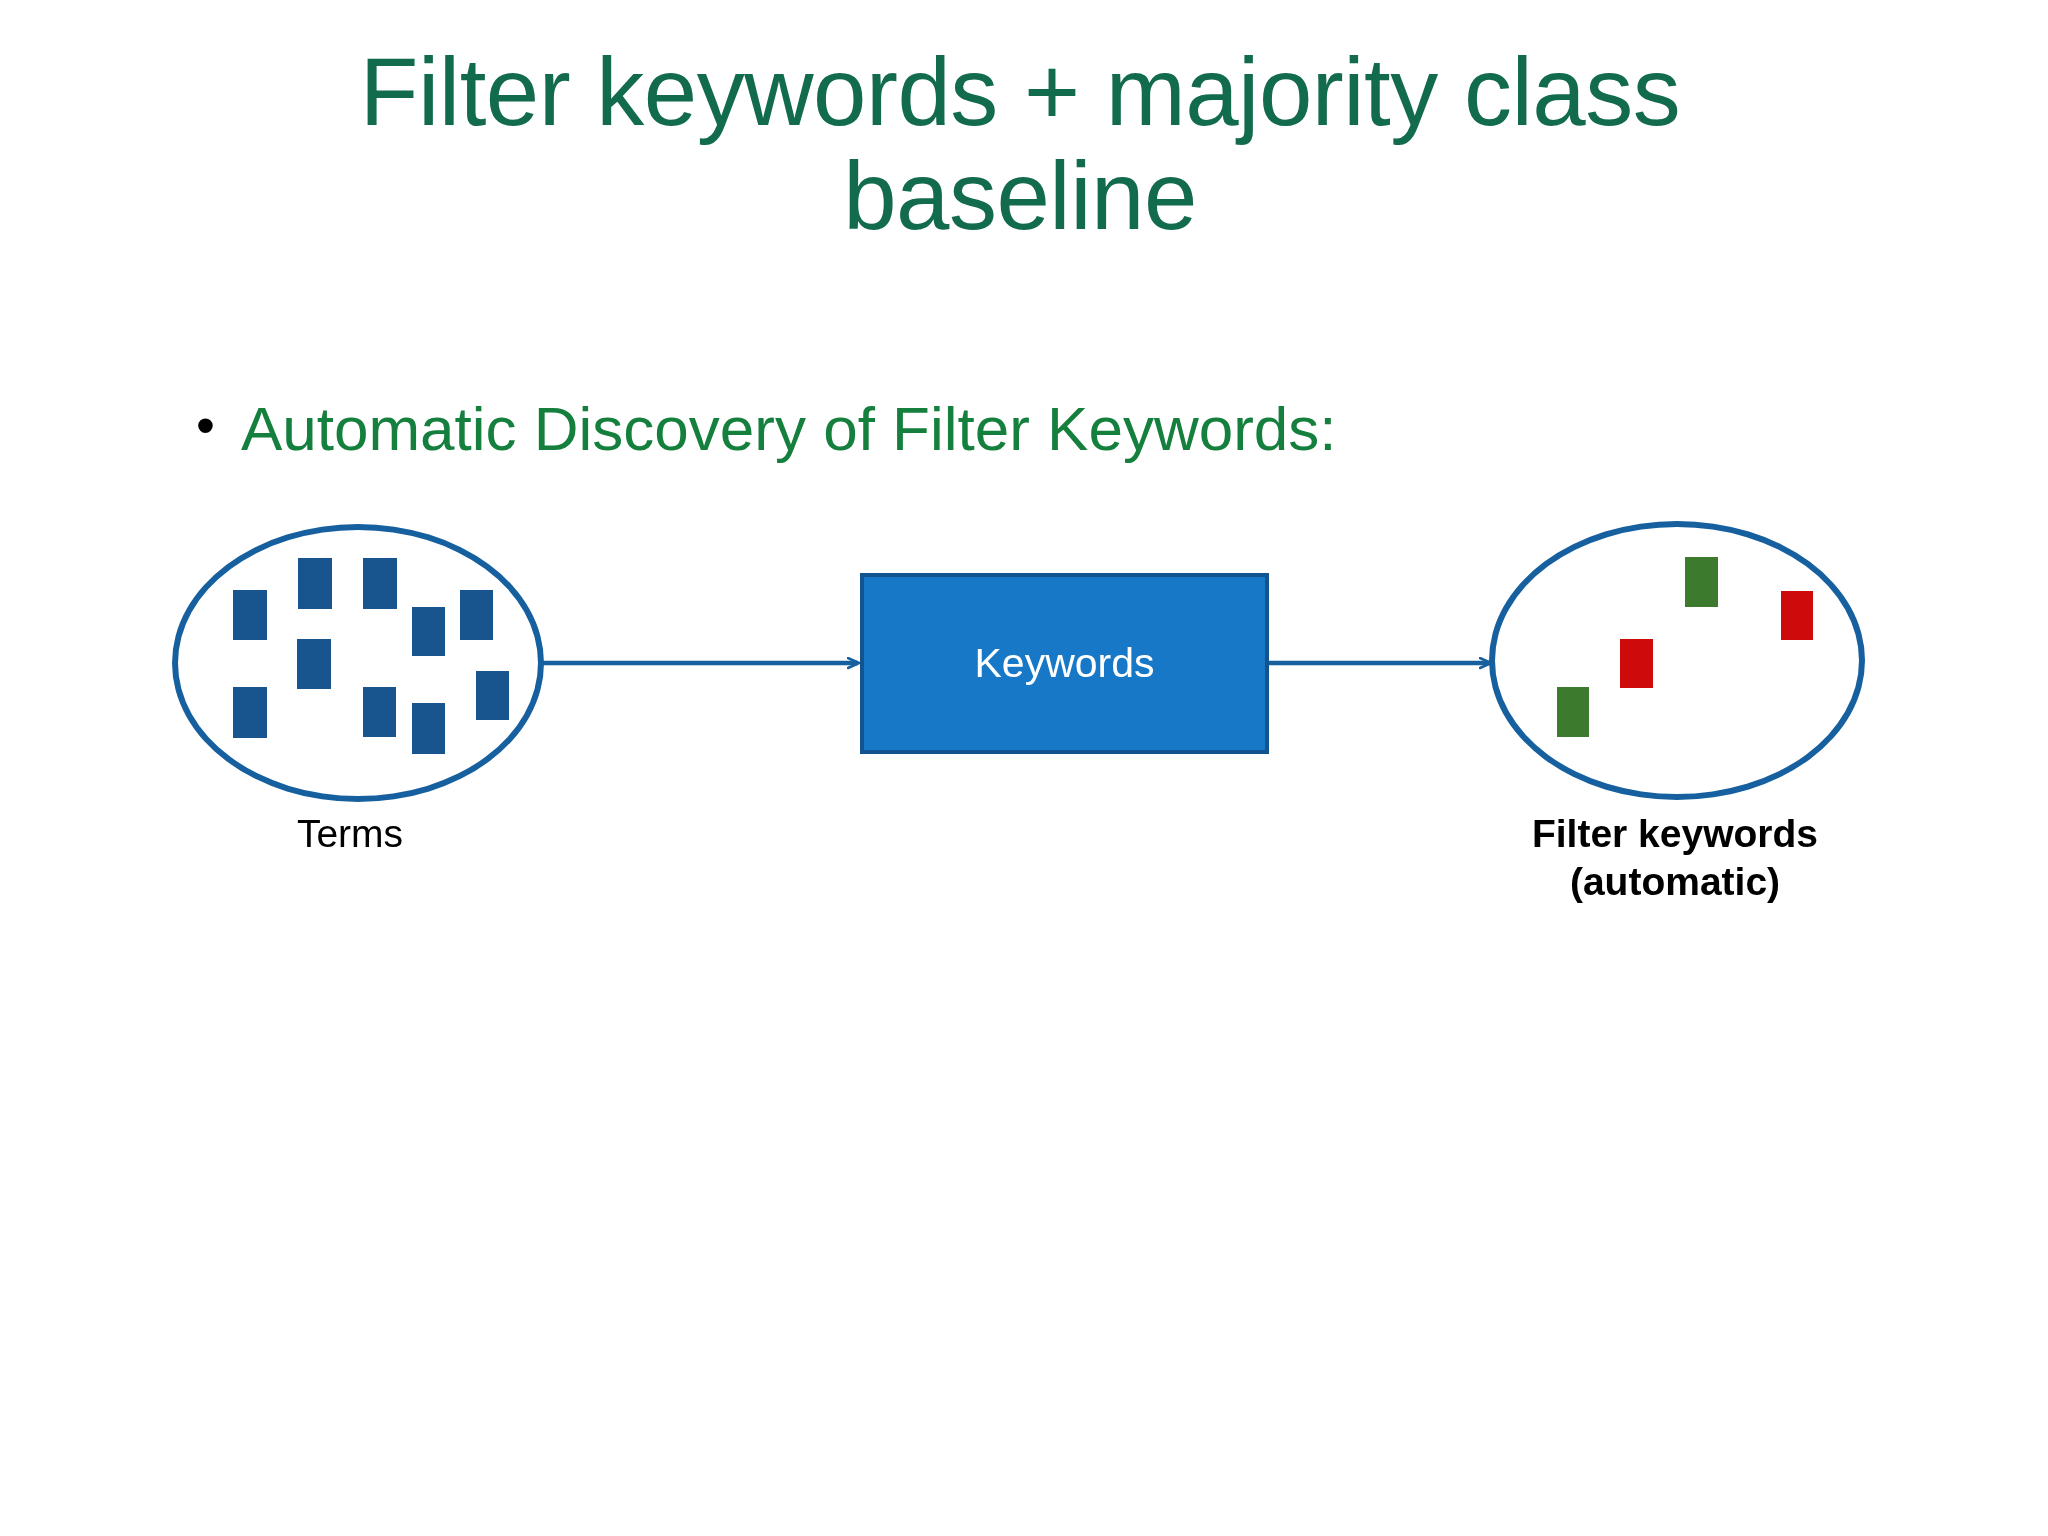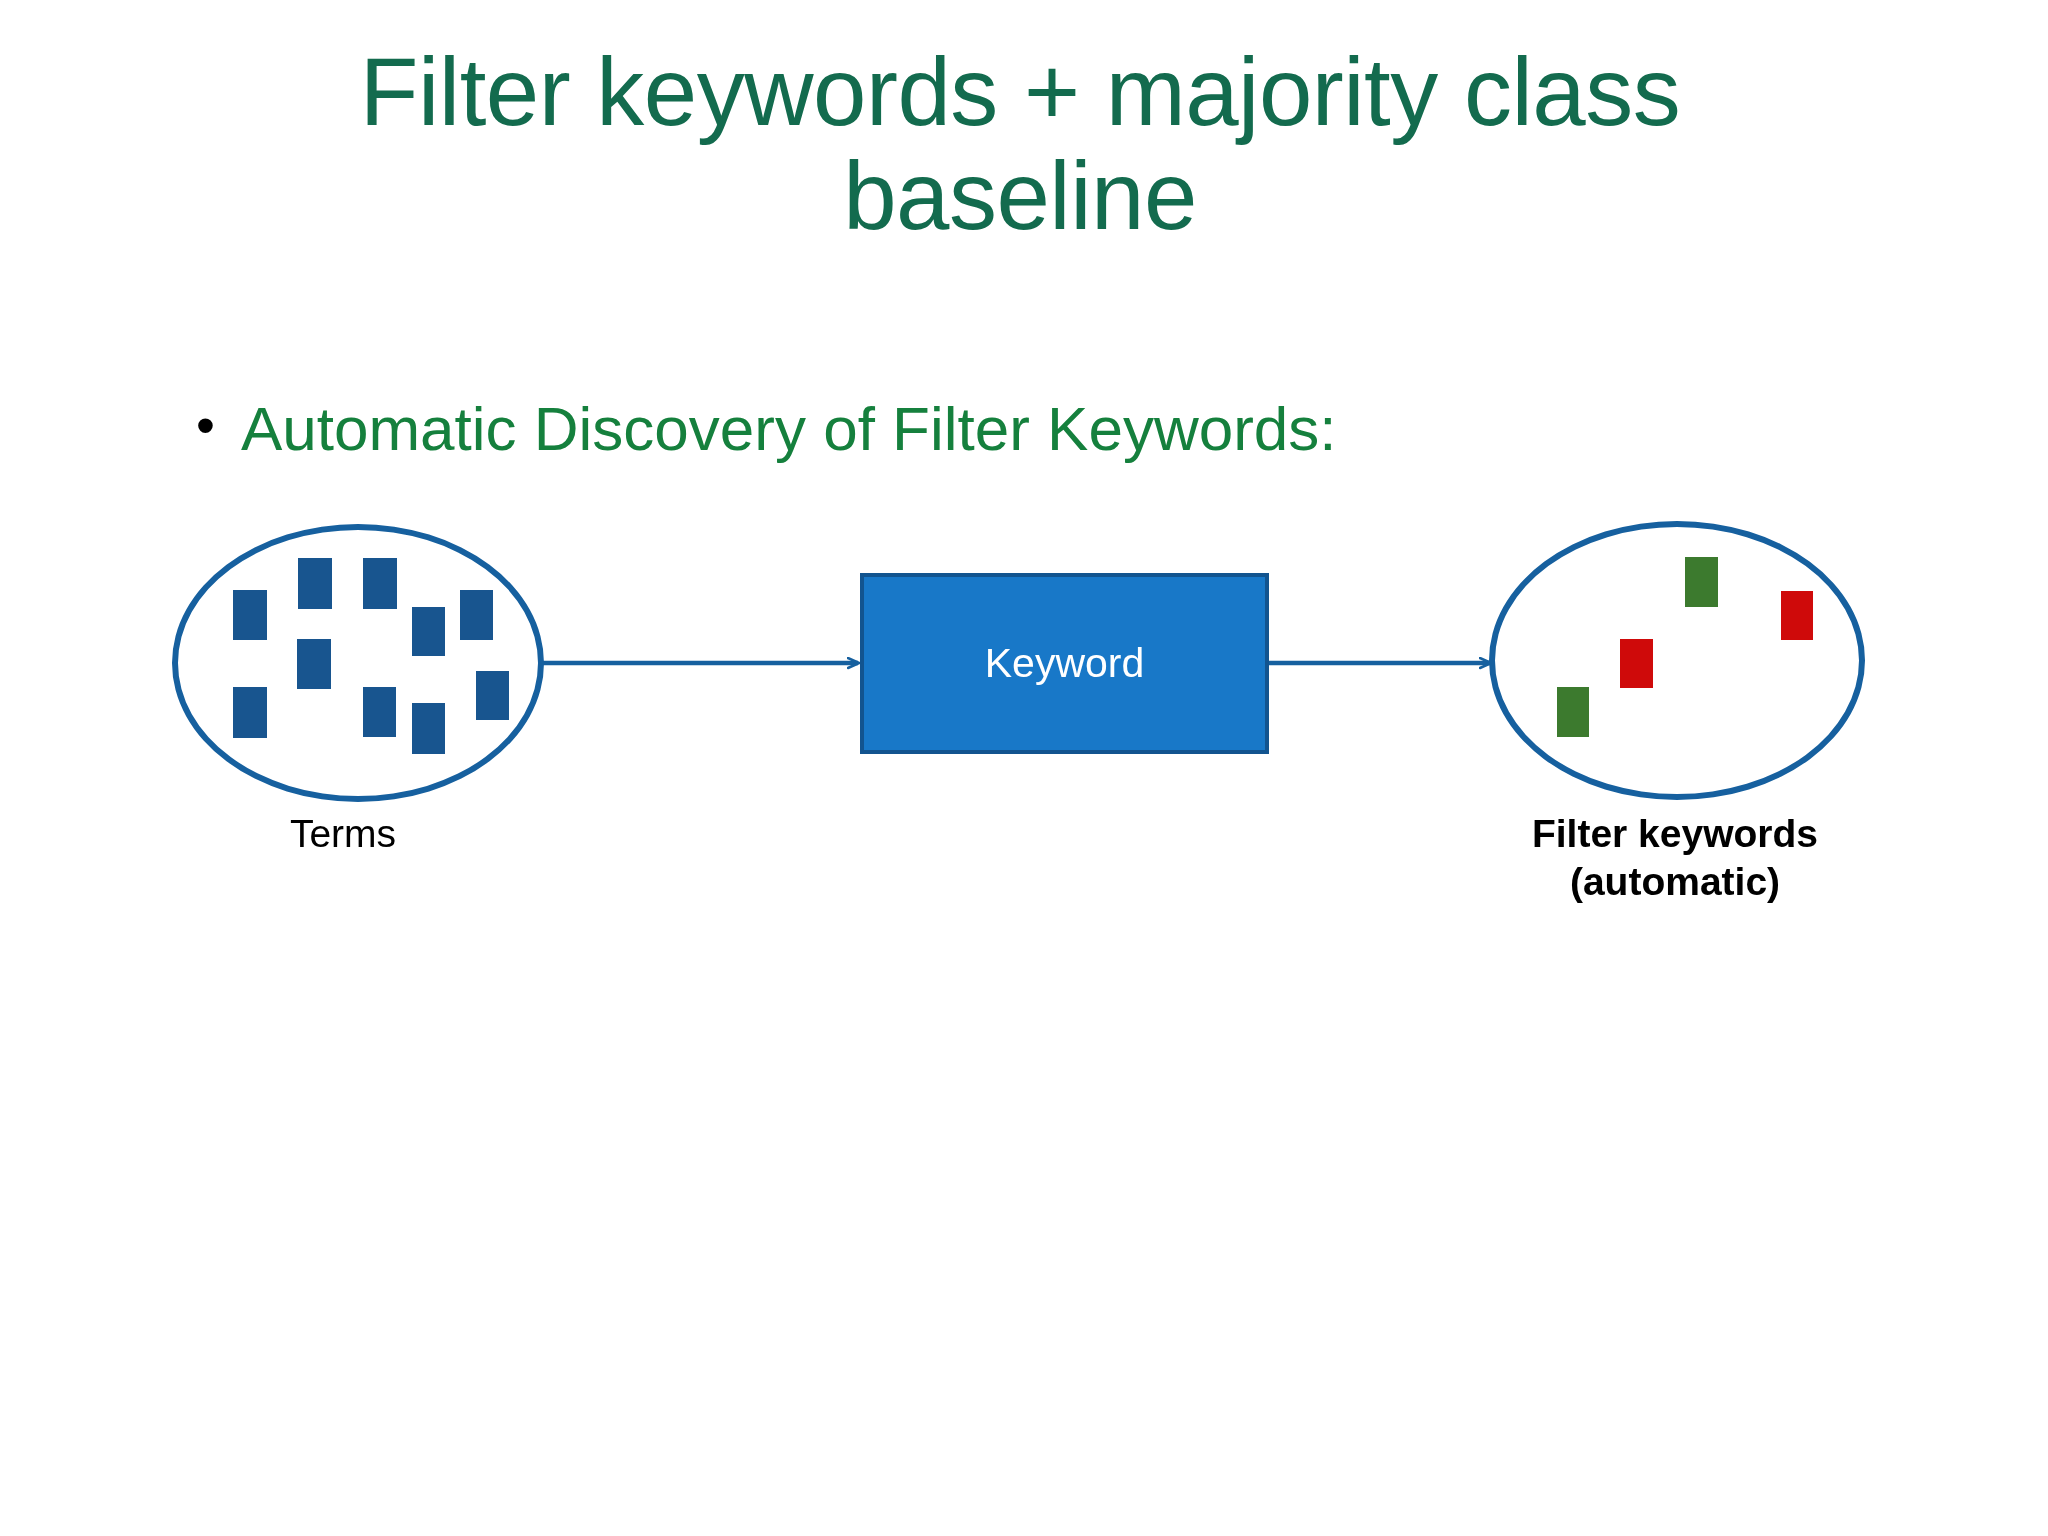--- a/index.html
+++ b/index.html
@@ -118,21 +118,21 @@
   
   .caption {
     position: absolute;
     color: #000000;
     font-size: 39px;
     line-height: 1.22;
     text-align: center;
     white-space: pre-line;
   }
   #terms-caption {
-    left: 163px;
+    left: 170px;
     top: 810px;
     width: 360px;
   }
   #filter-caption {
     left: 1480px;
     top: 810px;
     width: 390px;
     font-weight: bold;
   }
 </style>
@@ -168,21 +168,21 @@
   <div class="tile blue" style="left:460px;top:590px;width:33px;height:50px;"></div>
   <div class="tile blue" style="left:297px;top:639px;width:34px;height:50px;"></div>
   <div class="tile blue" style="left:476px;top:671px;width:33px;height:49px;"></div>
   <div class="tile blue" style="left:233px;top:687px;width:34px;height:51px;"></div>
   <div class="tile blue" style="left:363px;top:687px;width:33px;height:50px;"></div>
   <div class="tile blue" style="left:412px;top:703px;width:33px;height:51px;"></div>
 
   <div id="terms-caption" class="caption">Terms</div>
 
   <div id="keyword-box">
-    <span class="bl">Keyword</span>
+    <span class="bl">Keywords</span>
   </div>
 
   <div id="filter-ellipse" class="ellipse"></div>
 
   <div class="tile green" style="left:1685px;top:557px;width:33px;height:50px;"></div>
   <div class="tile red" style="left:1781px;top:591px;width:32px;height:49px;"></div>
   <div class="tile red" style="left:1620px;top:639px;width:33px;height:49px;"></div>
   <div class="tile green" style="left:1557px;top:687px;width:32px;height:50px;"></div>
 
   <div id="filter-caption" class="caption">Filter keywords

